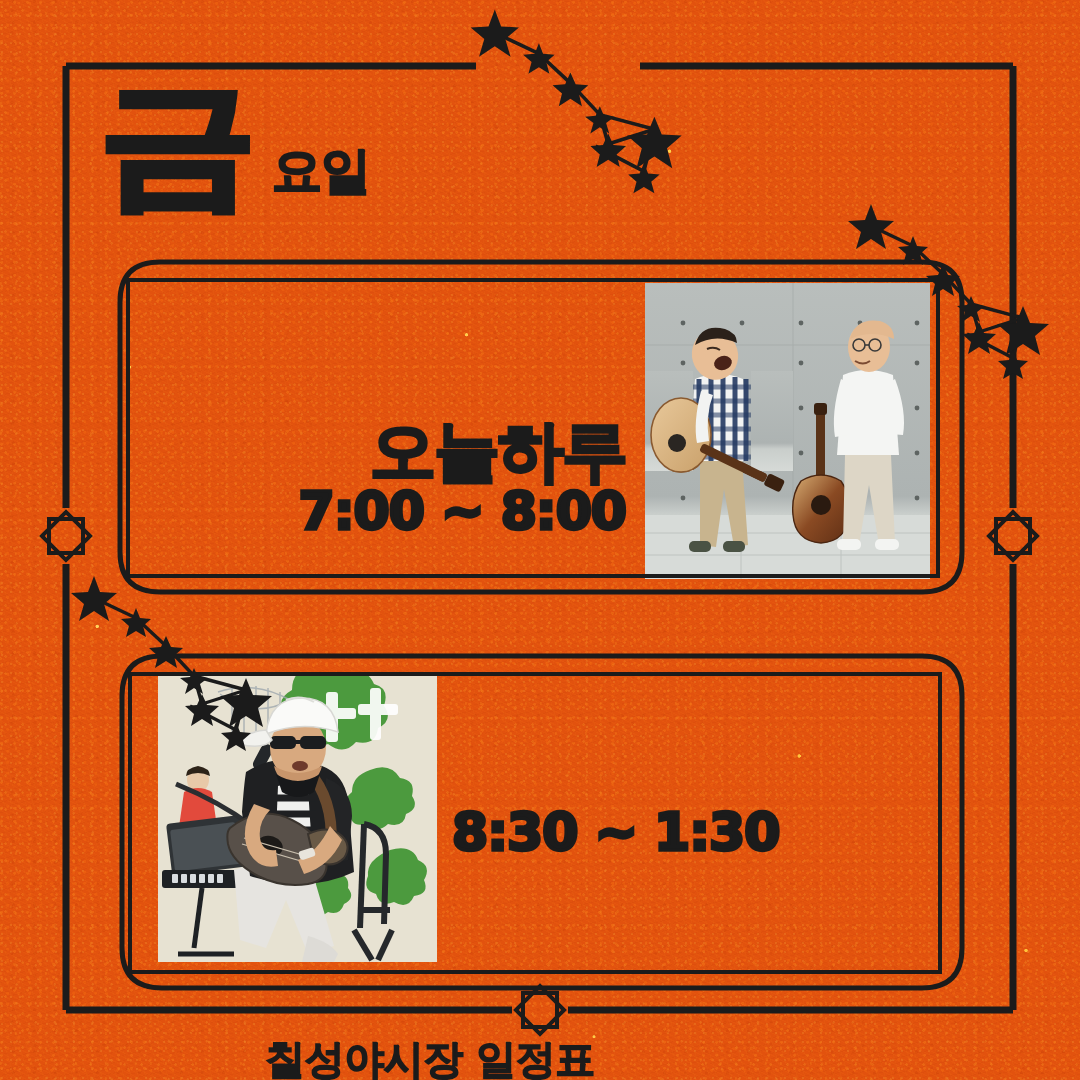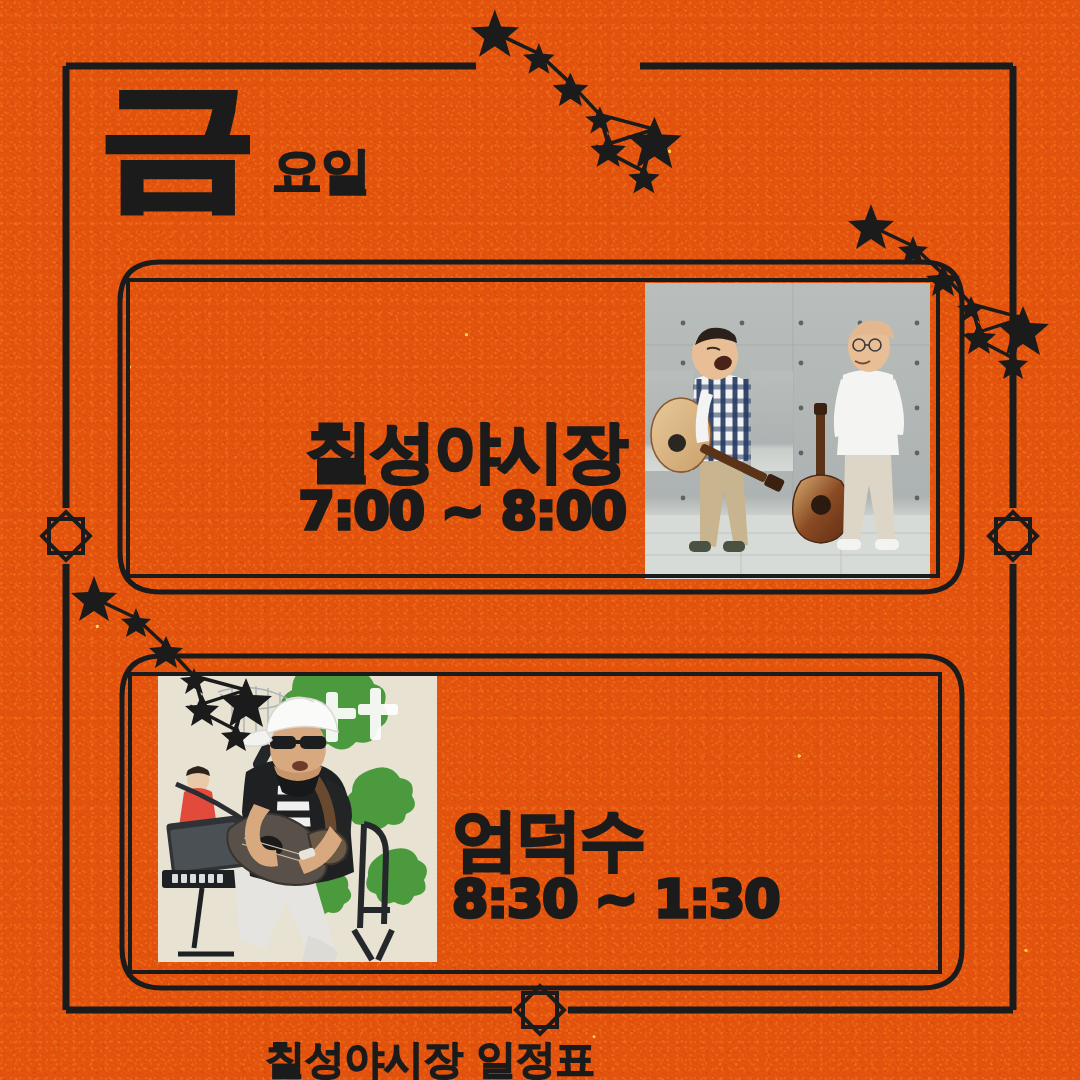--- a/index.html
+++ b/index.html
@@ -500,24 +500,23 @@
       </g>
     </g>
   </svg>
 
   <div class="title-block">
     <span class="title-big">금</span>
     <span class="title-small">요일</span>
   </div>
 
   <div class="card-text ta-right" style="left:160px; top:418px; width:466px;">
-    <div class="artist">칠성야시장</div>
+    <div class="artist">오늘하루</div>
     <div class="time">7:00 ~ 8:00</div>
   </div>
 
   <div class="card-text ta-left" style="left:452px; top:806px; width:496px;">
-    <div class="artist">엄덕수</div>
     <div class="time">8:30 ~ 1:30</div>
   </div>
 
   <div class="footer">칠성야시장 일정표</div>
 
 </div>
 
 </body></html>

